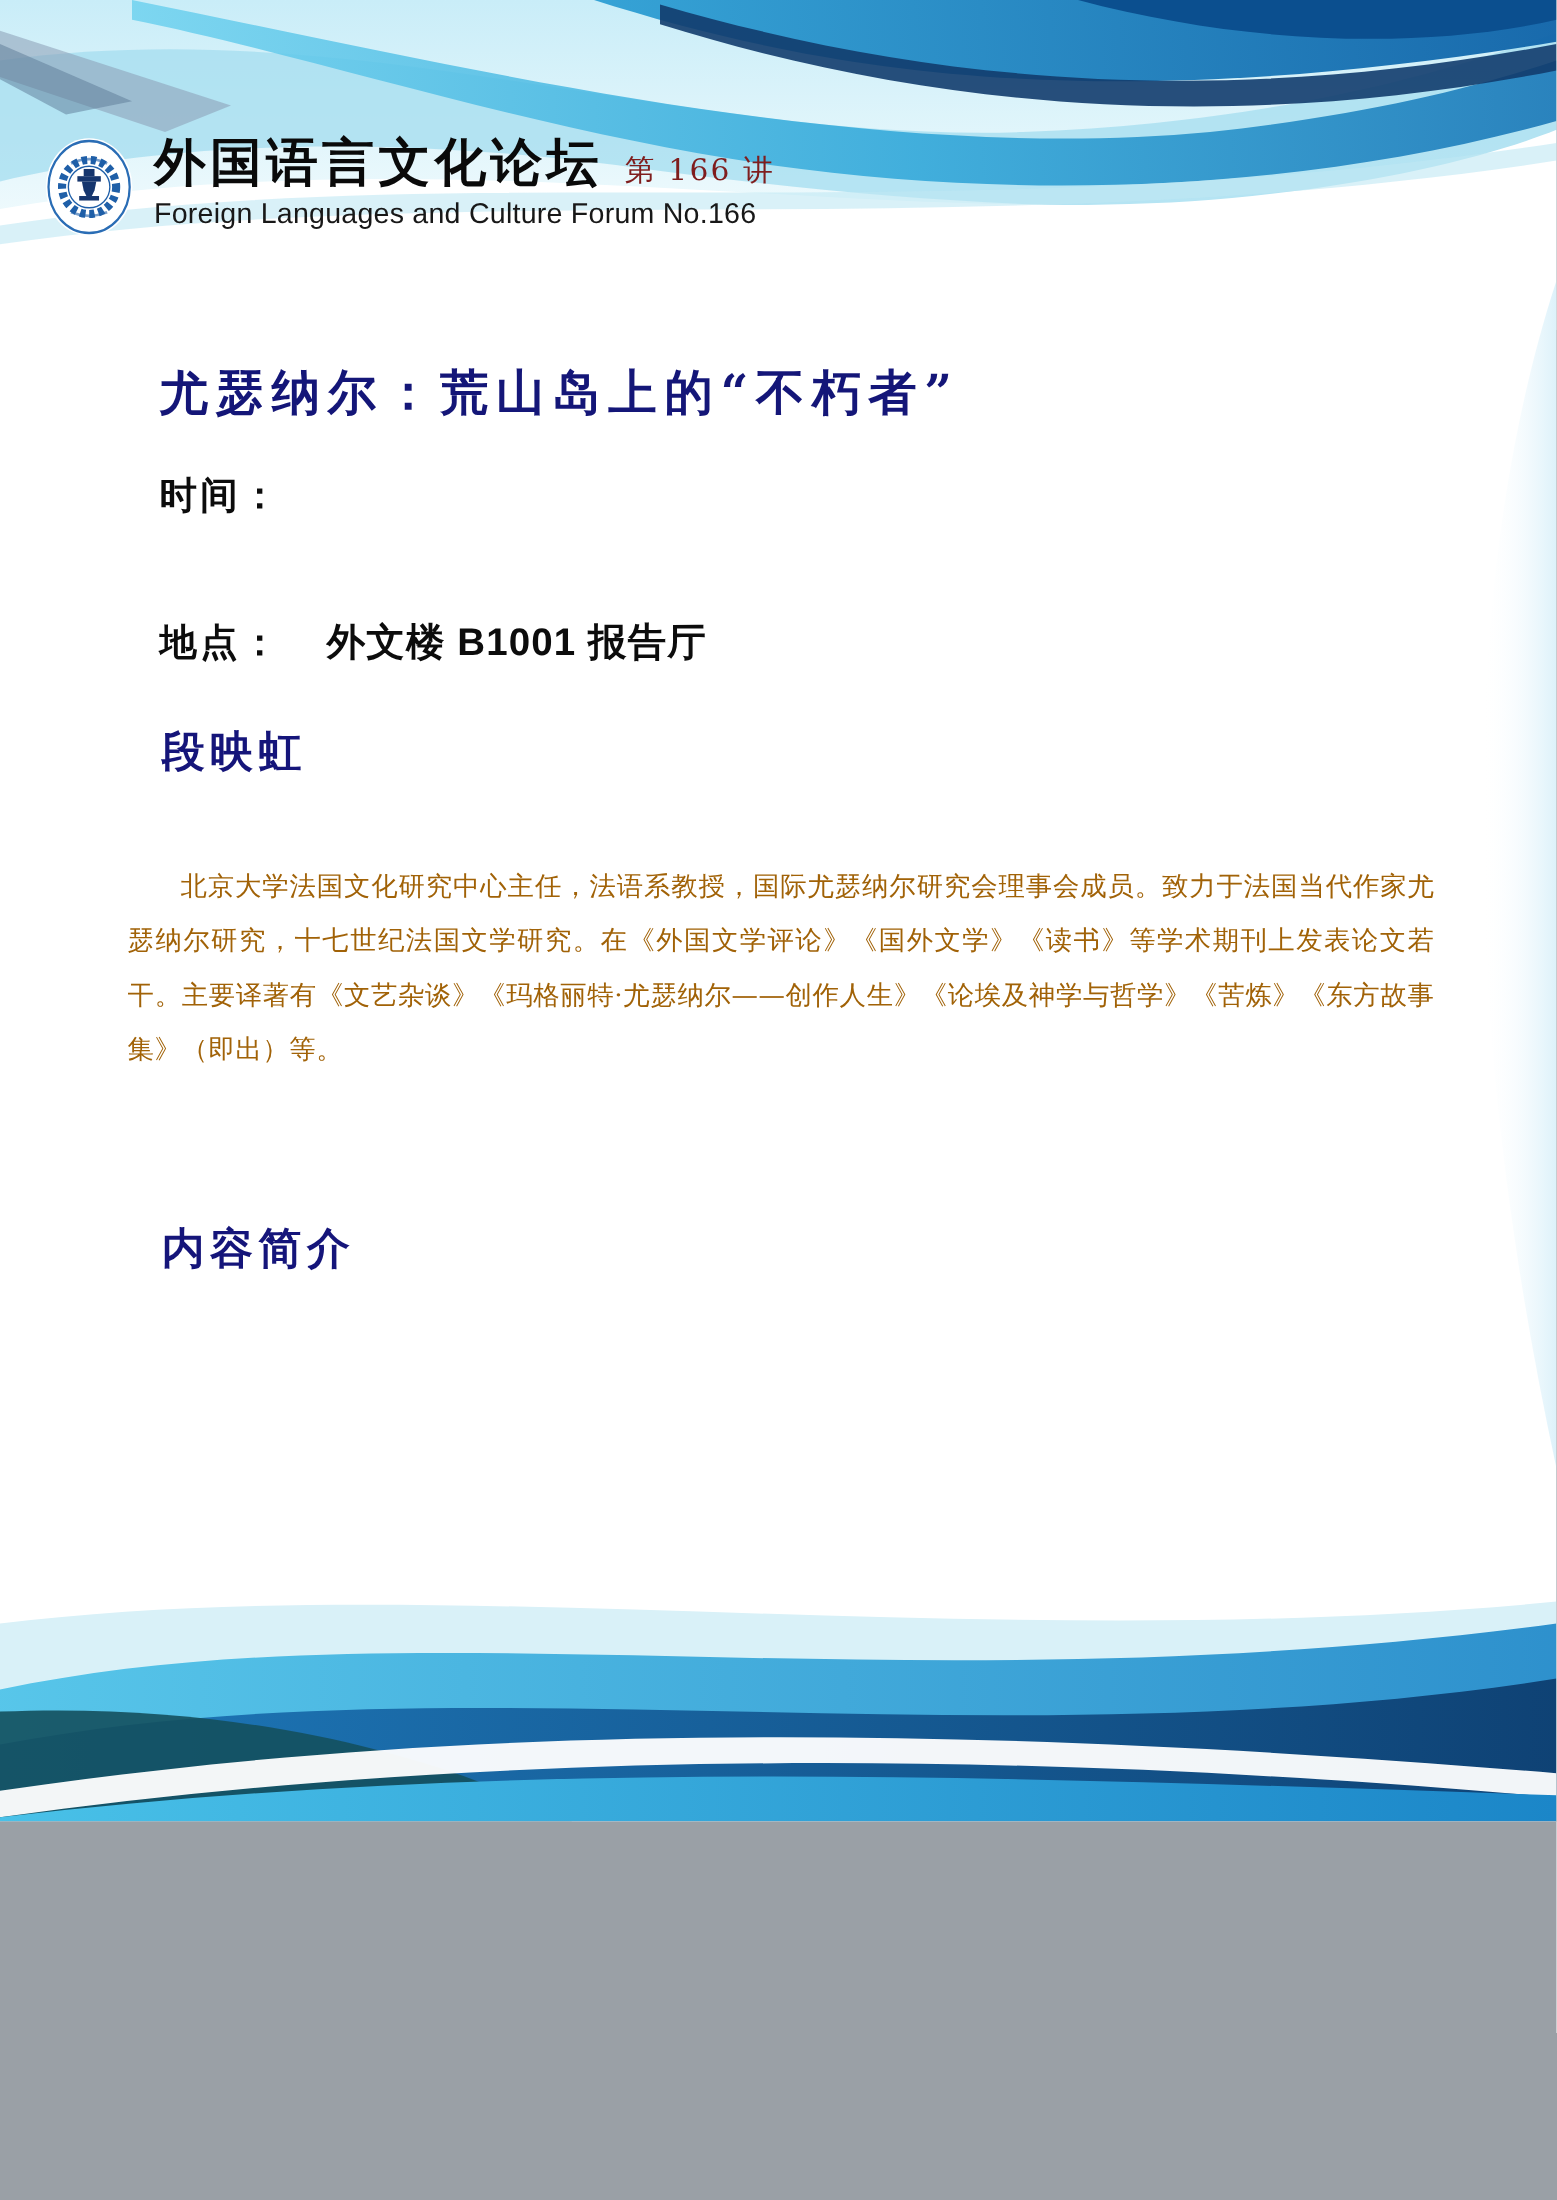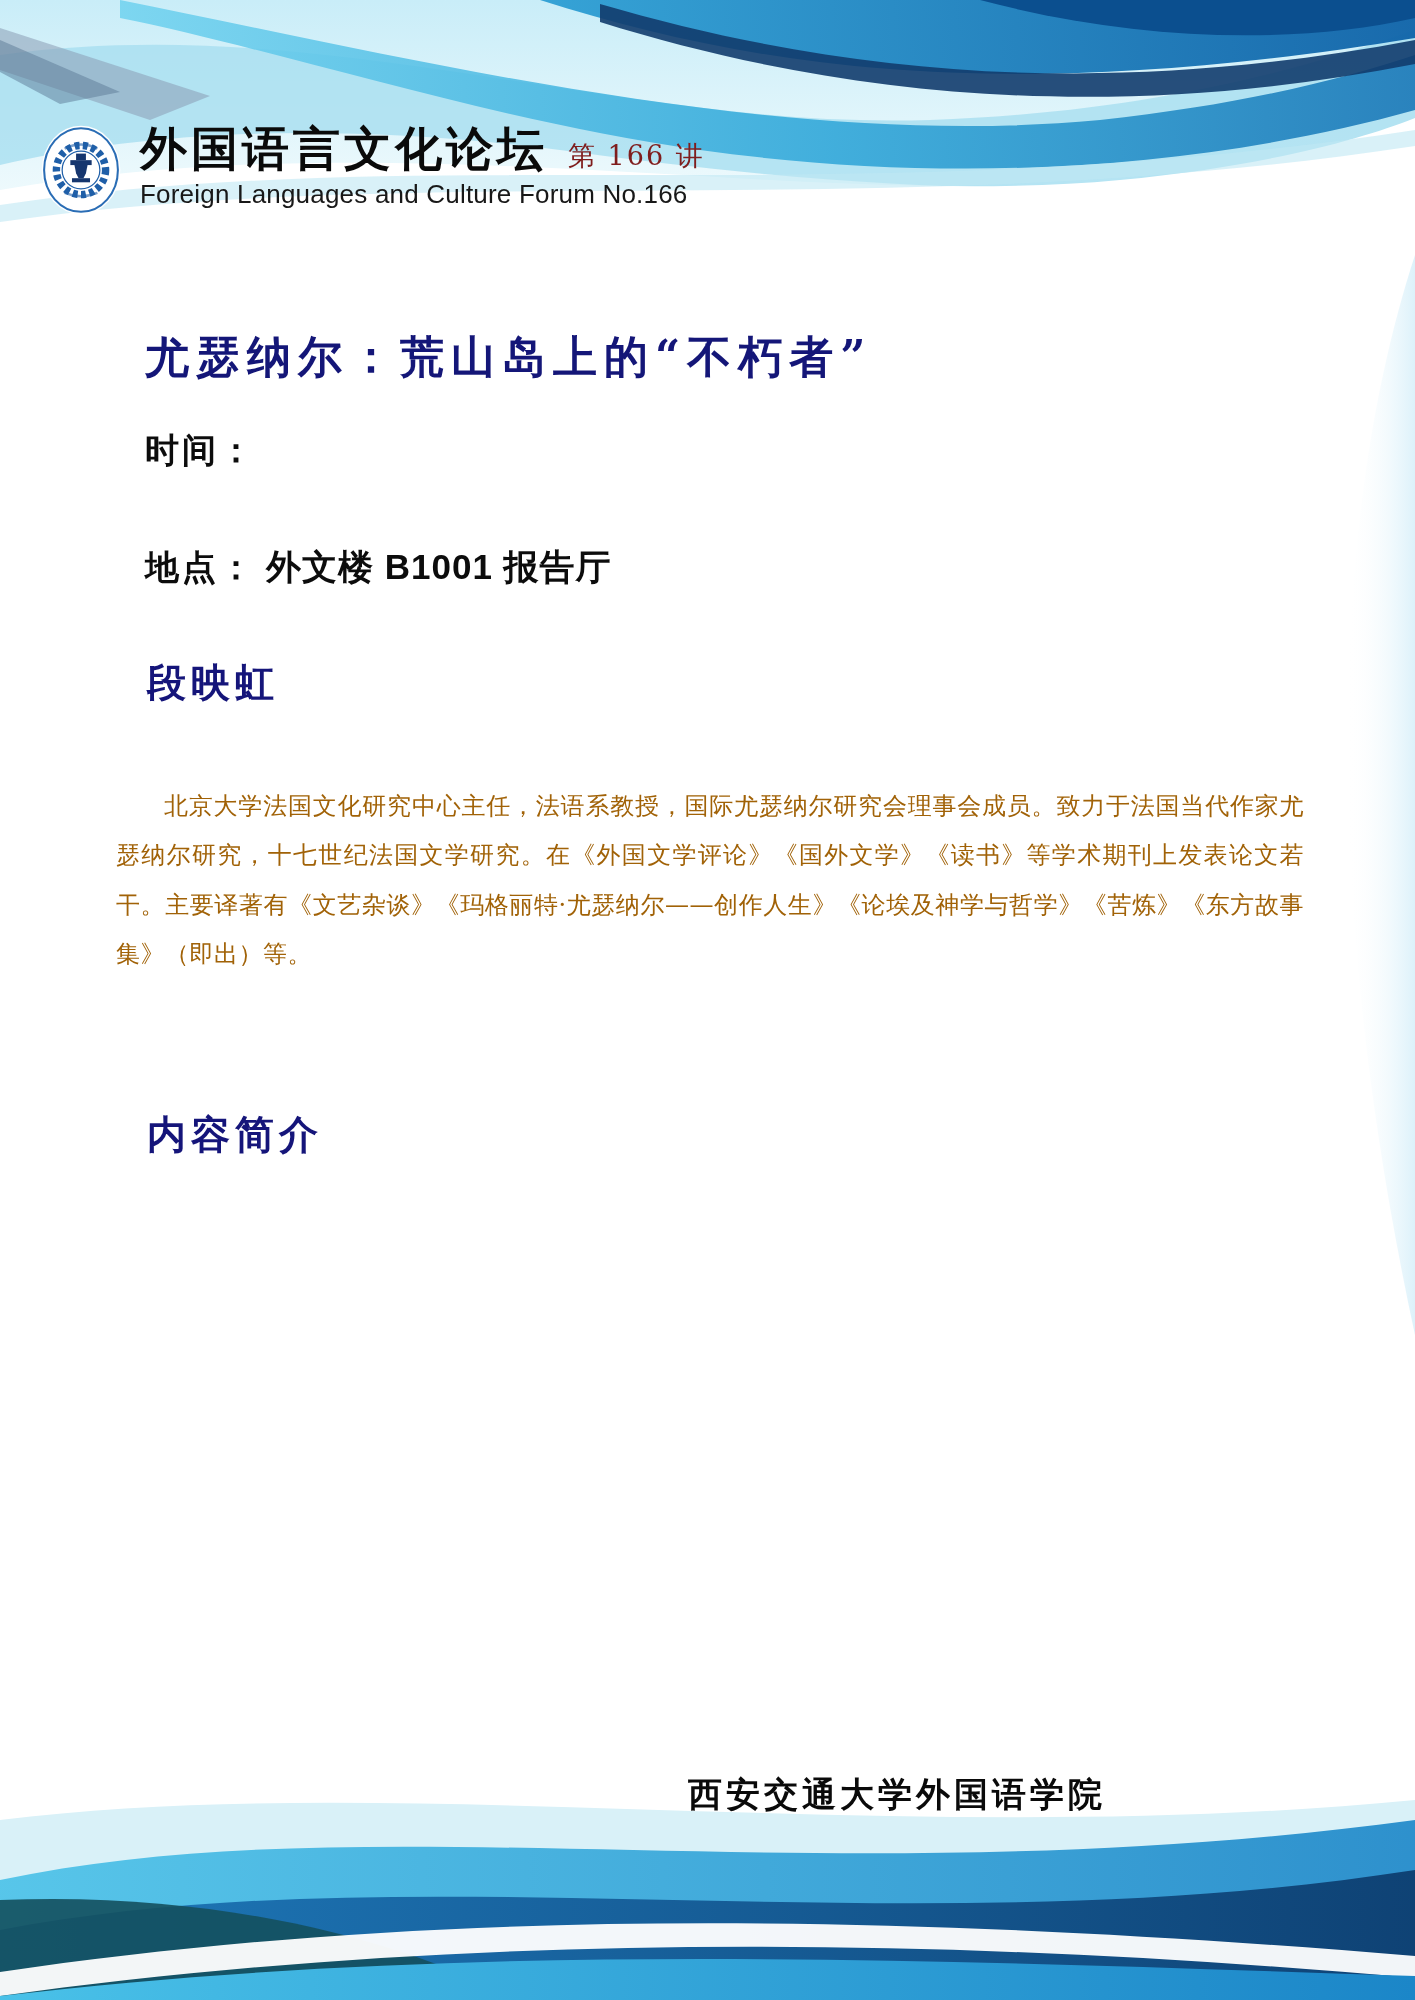--- a/index.html
+++ b/index.html
@@ -1,17 +1,17 @@
 <!DOCTYPE html>
 <html><head>
 <meta charset="utf-8">
 <style>
   html,body{margin:0;padding:0;background:#9aa0a6;}
   .page{
-    position:relative; width:1415px; height:2000px; margin:0 auto;
+    position:relative; width:1415px; height:1656px; margin:0 auto;
     background:#ffffff; overflow:hidden;
     font-family:"DejaVu Serif", serif; color:#141414;
   }
   svg{display:block;}
   .wave-top{position:absolute; top:0; left:0;}
   .wave-bottom{position:absolute; bottom:0; left:0;}
   .right-swoosh{position:absolute; top:255px; right:0;}
 
   
   .header{position:absolute; top:124px; left:40px; display:flex; align-items:flex-start; gap:18px;}
@@ -32,21 +32,21 @@
   }
 
   
   .lecture-title{
     position:absolute; top:328px; left:145px; margin:0;
     font-family:"DejaVu Serif", serif; font-weight:800; font-size:44px;
     color:#141678; letter-spacing:7px; white-space:nowrap;
   }
   .meta-line{position:absolute; left:145px; display:flex; align-items:baseline; white-space:nowrap;}
   .meta-line.time{top:428px;}
-  .meta-line.venue{top:544px;}
+  .meta-line.venue{top:560px;gap:31px;}
   .meta-label{
     font-family:"DejaVu Serif", serif; font-weight:700; font-size:34px; color:#0c0c0c;
     letter-spacing:3px; margin-right:10px;
   }
   .meta-value{
     font-family:"Liberation Sans", sans-serif; font-weight:600; font-size:35px; color:#0c0c0c;
     letter-spacing:1px;
   }
 
   .speaker-name{

